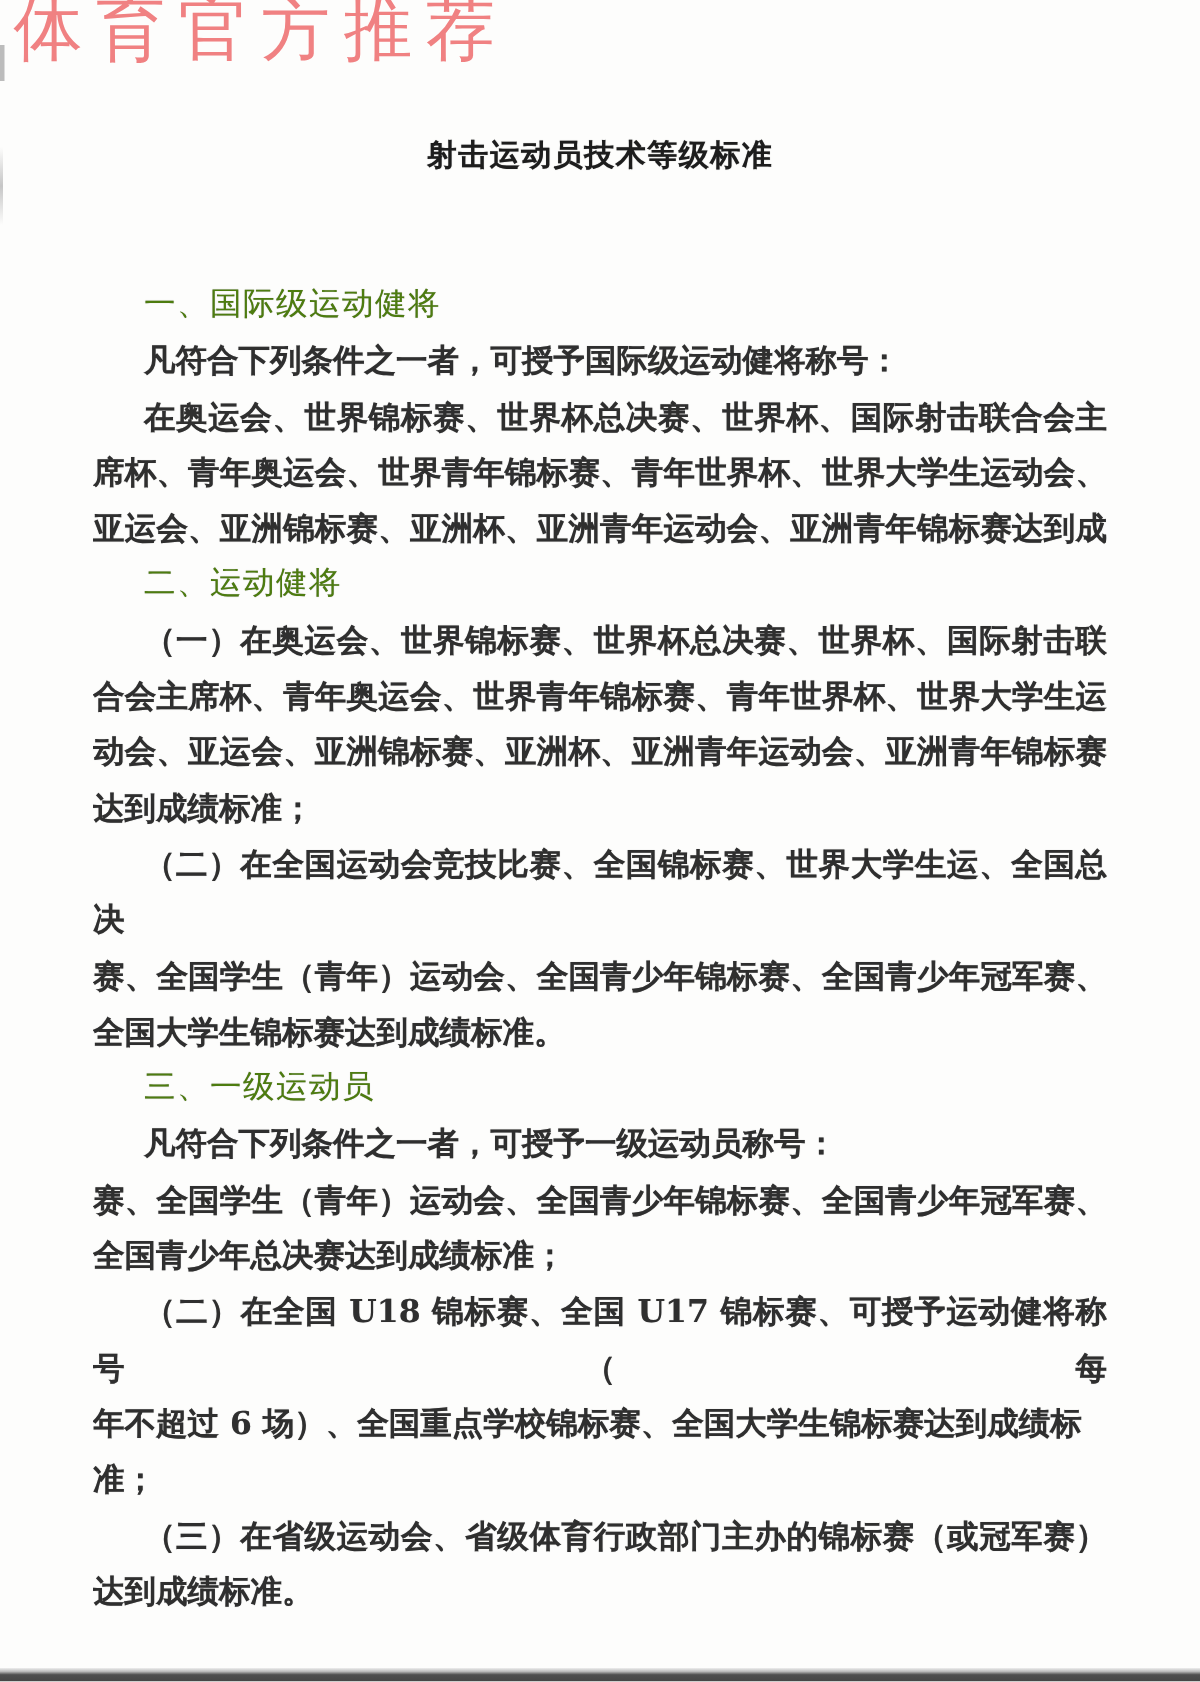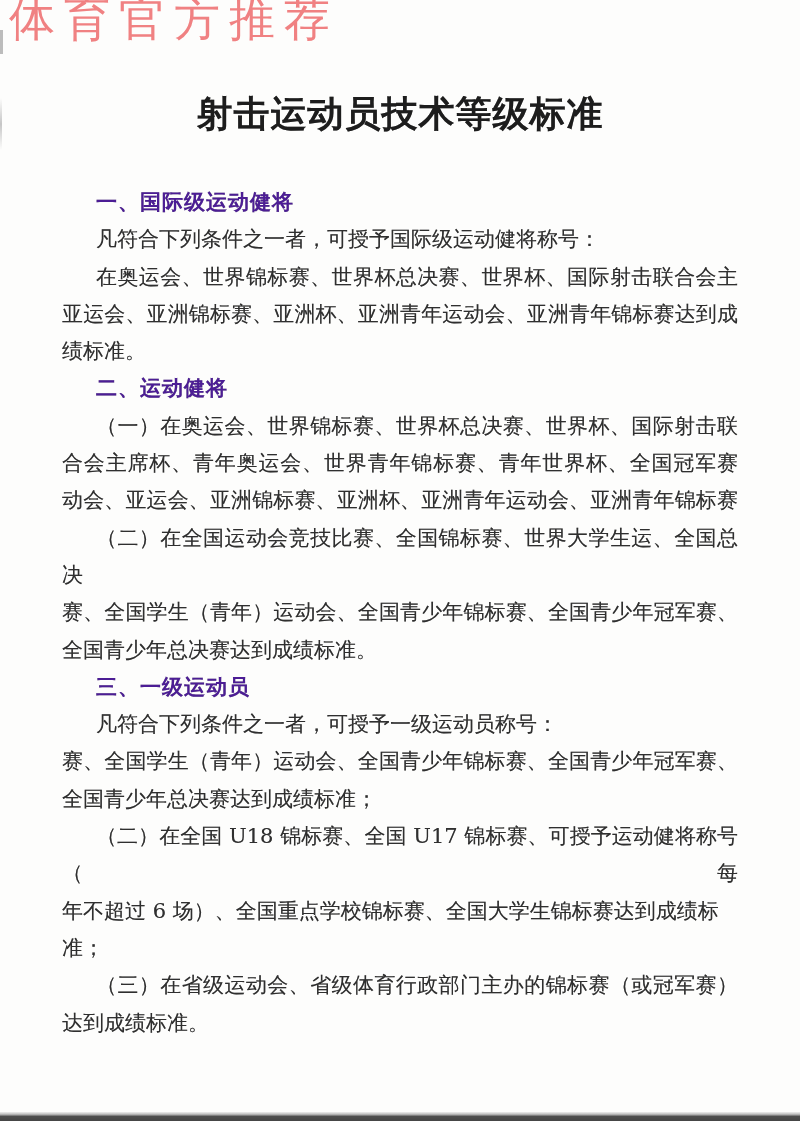--- a/index.html
+++ b/index.html
@@ -26,43 +26,43 @@
     font-weight: 400;
   }
 
   .title {
     position: absolute;
     top: 90px;
     left: 0;
     width: 100%;
     margin: 0;
     text-align: center;
-    font-size: 36px;
+    font-size: 20px;
     font-weight: bold;
     letter-spacing: 1px;
     color: #1d1d1d;
     text-shadow: 0 0 0.5px rgba(30,30,30,0.55);
   }
 
   .doc-body {
     position: absolute;
     left: 62px;
     top: 184px;
     width: 676px;
     font-size: 21px;
     line-height: 37.3px;
     text-shadow: 0 0 0.5px rgba(47,47,47,0.45);
   }
-  .line { width: 676px; overflow: hidden; }
+  .line { width: 676px; overflow: hidden; font-weight: bold; }
   .line.indent { text-indent: 34px; }
   .line.fill { text-align: justify; text-align-last: justify; }
   .line.heading {
     font-family: "DejaVu Sans", "Liberation Sans", sans-serif;
-    font-weight: bold;
-    color: #4c1d95;
+    font-weight: normal;
+    color: #4d7c0f;
     text-indent: 34px;
     letter-spacing: 1px;
   }
 
   
   .edge-notch {
     position: absolute;
     left: 0; top: 30px;
     width: 3px; height: 24px;
     background: #9a9a9a;
@@ -88,29 +88,30 @@
 
 <div class="page">
   <div class="watermark" style="color: rgb(240, 129, 130);">体育官方推荐</div>
 
   <h1 class="title">射击运动员技术等级标准</h1>
 
   <div class="doc-body">
       <div class="line heading">一、国际级运动健将</div>
       <div class="line indent">凡符合下列条件之一者，可授予国际级运动健将称号：</div>
       <div class="line indent fill">在奥运会、世界锦标赛、世界杯总决赛、世界杯、国际射击联合会主</div>
+      <div class="line fill">席杯、青年奥运会、世界青年锦标赛、青年世界杯、世界大学生运动会、</div>
       <div class="line fill">亚运会、亚洲锦标赛、亚洲杯、亚洲青年运动会、亚洲青年锦标赛达到成</div>
-      <div class="line">绩标准。</div>
       <div class="line heading">二、运动健将</div>
       <div class="line indent fill">（一）在奥运会、世界锦标赛、世界杯总决赛、世界杯、国际射击联</div>
-      <div class="line fill">合会主席杯、青年奥运会、世界青年锦标赛、青年世界杯、全国冠军赛</div>
+      <div class="line fill">合会主席杯、青年奥运会、世界青年锦标赛、青年世界杯、世界大学生运</div>
       <div class="line fill">动会、亚运会、亚洲锦标赛、亚洲杯、亚洲青年运动会、亚洲青年锦标赛</div>
+      <div class="line">达到成绩标准；</div>
       <div class="line indent fill">（二）在全国运动会竞技比赛、全国锦标赛、世界大学生运、全国总决</div>
       <div class="line fill">赛、全国学生（青年）运动会、全国青少年锦标赛、全国青少年冠军赛、</div>
-      <div class="line">全国青少年总决赛达到成绩标准。</div>
+      <div class="line">全国大学生锦标赛达到成绩标准。</div>
       <div class="line heading">三、一级运动员</div>
       <div class="line indent">凡符合下列条件之一者，可授予一级运动员称号：</div>
       <div class="line fill">赛、全国学生（青年）运动会、全国青少年锦标赛、全国青少年冠军赛、</div>
       <div class="line">全国青少年总决赛达到成绩标准；</div>
       <div class="line indent fill">（二）在全国 U18 锦标赛、全国 U17 锦标赛、可授予运动健将称号（每</div>
       <div class="line">年不超过 6 场）、全国重点学校锦标赛、全国大学生锦标赛达到成绩标准；</div>
       <div class="line indent fill">（三）在省级运动会、省级体育行政部门主办的锦标赛（或冠军赛）</div>
       <div class="line">达到成绩标准。</div>
     </div>
 

